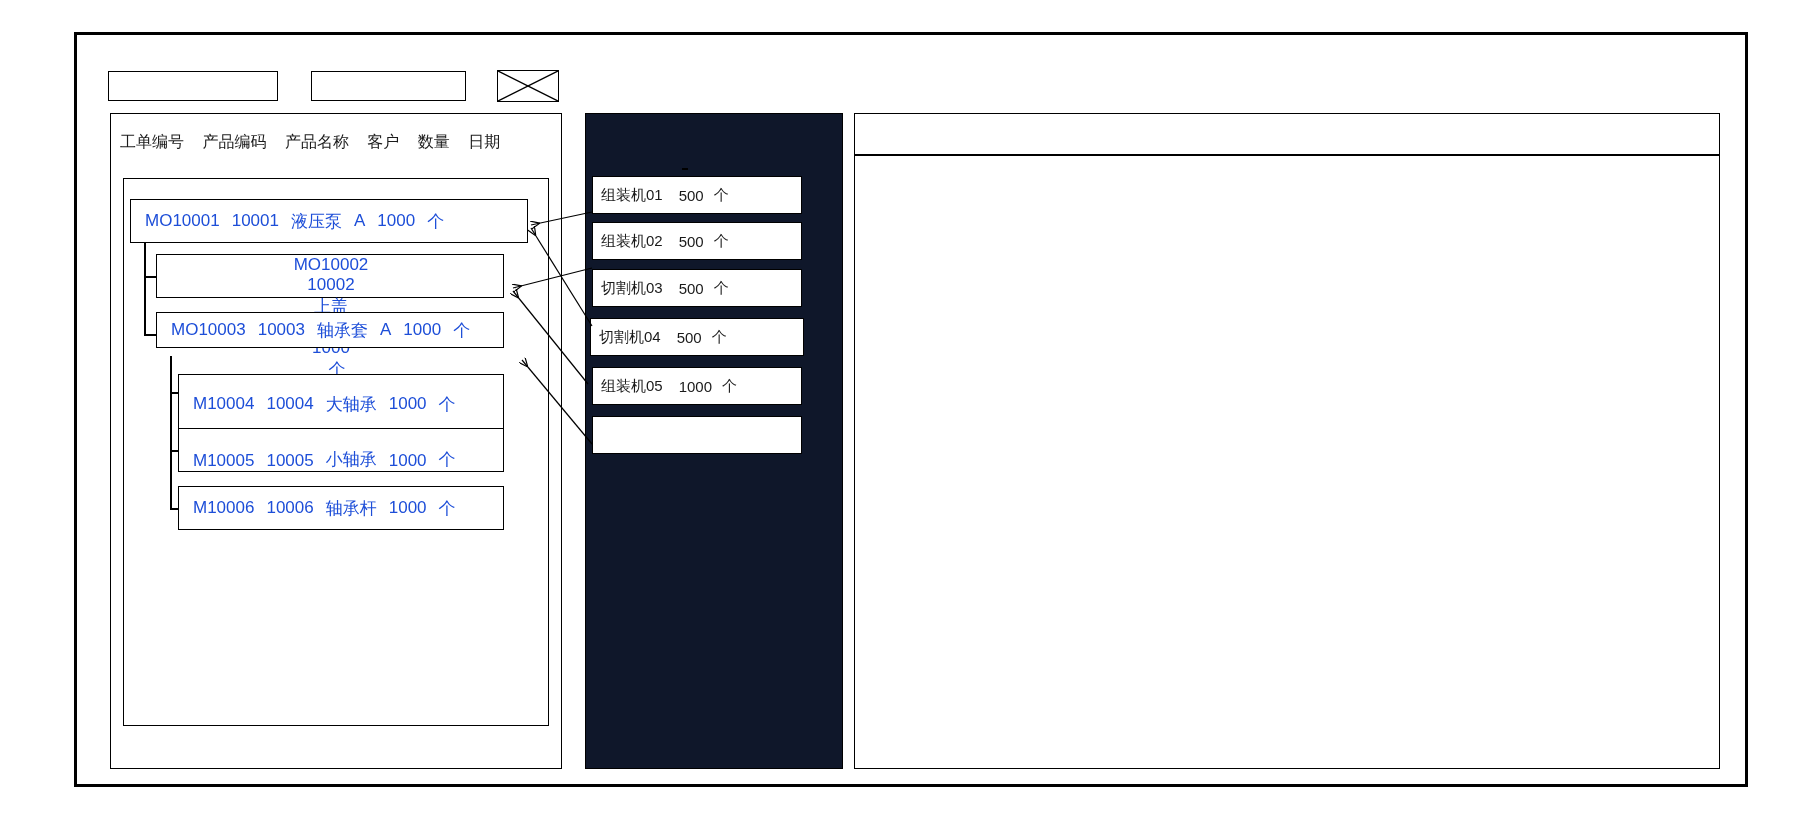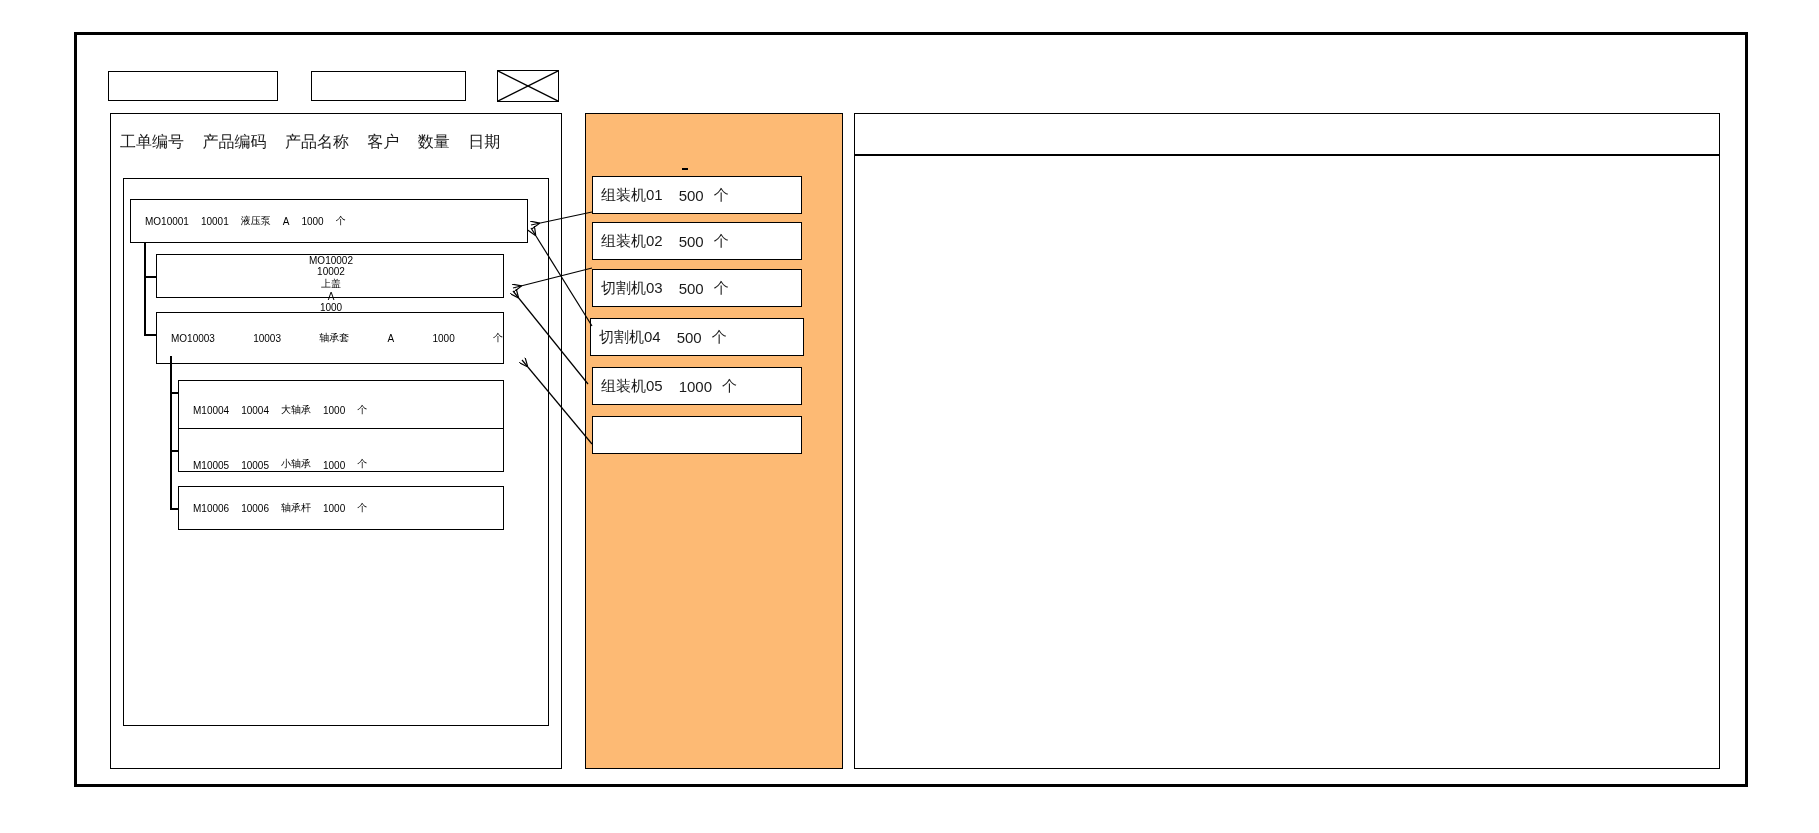--- a/index.html
+++ b/index.html
@@ -99,26 +99,26 @@
     border: 1.5px solid #000000;
     box-sizing: border-box;
     background: #ffffff;
   }
 
   .tree-row {
     position: absolute;
     border: 1.5px solid #000000;
     box-sizing: border-box;
     background: #ffffff;
-    font-size: 10px;
+    font-size: 17px;
     white-space: nowrap;
     display: flex;
     align-items: center;
     padding-left: 14px;
-    color: #000000;
+    color: #1d4ed8;
   }
   .tree-row .cell { margin-right: 12px; }
   .tree-row .cell:last-child { margin-right: 0; }
 
   
   .depth-0 { left: 6px;  width: 398px; }
   .depth-1 { left: 32px; width: 348px; }
   .depth-2 { left: 54px; width: 326px; }
 
   
@@ -131,21 +131,21 @@
 
   
   .mid-panel {
     position: absolute;
     left: 585px;
     top: 113px;
     width: 258px;
     height: 656px;
     border: 1.5px solid #000000;
     box-sizing: border-box;
-    background: #fdba74;
+    background: #0f172a;
   }
   .mid-dot {
     position: absolute;
     left: 96px;
     top: 54px;
     width: 6px;
     height: 2px;
     background: #000000;
   }
   .machine-row {
@@ -232,29 +232,29 @@
           <span class="cell">个</span>
         </div>
         <div class="tree-row depth-1" style="top: 75px; height: 44px; flex-direction: column;">
           <span class="cell">MO10002</span>
           <span class="cell">10002</span>
           <span class="cell">上盖</span>
           <span class="cell">A</span>
           <span class="cell">1000</span>
           <span class="cell">个</span>
         </div>
-        <div class="tree-row depth-1" style="top: 133px; height: 52px; justify-content: space-between;">
+        <div class="tree-row depth-1" style="top: 133px; height: 36px;">
           <span class="cell">MO10003</span>
           <span class="cell">10003</span>
           <span class="cell">轴承套</span>
           <span class="cell">A</span>
           <span class="cell">1000</span>
           <span class="cell">个</span>
         </div>
-        <div class="tree-row depth-2" style="top: 201px; height: 60px;">
+        <div class="tree-row depth-2" style="top: 195px; height: 60px;">
           <span class="cell">M10004</span>
           <span class="cell">10004</span>
           <span class="cell">大轴承</span>
           <span class="cell">1000</span>
           <span class="cell">个</span>
         </div>
         <div class="tree-row depth-2" style="top: 249px; height: 44px; align-items: flex-end;">
           <span class="cell">M10005</span>
           <span class="cell">10005</span>
           <span class="cell">小轴承</span>

